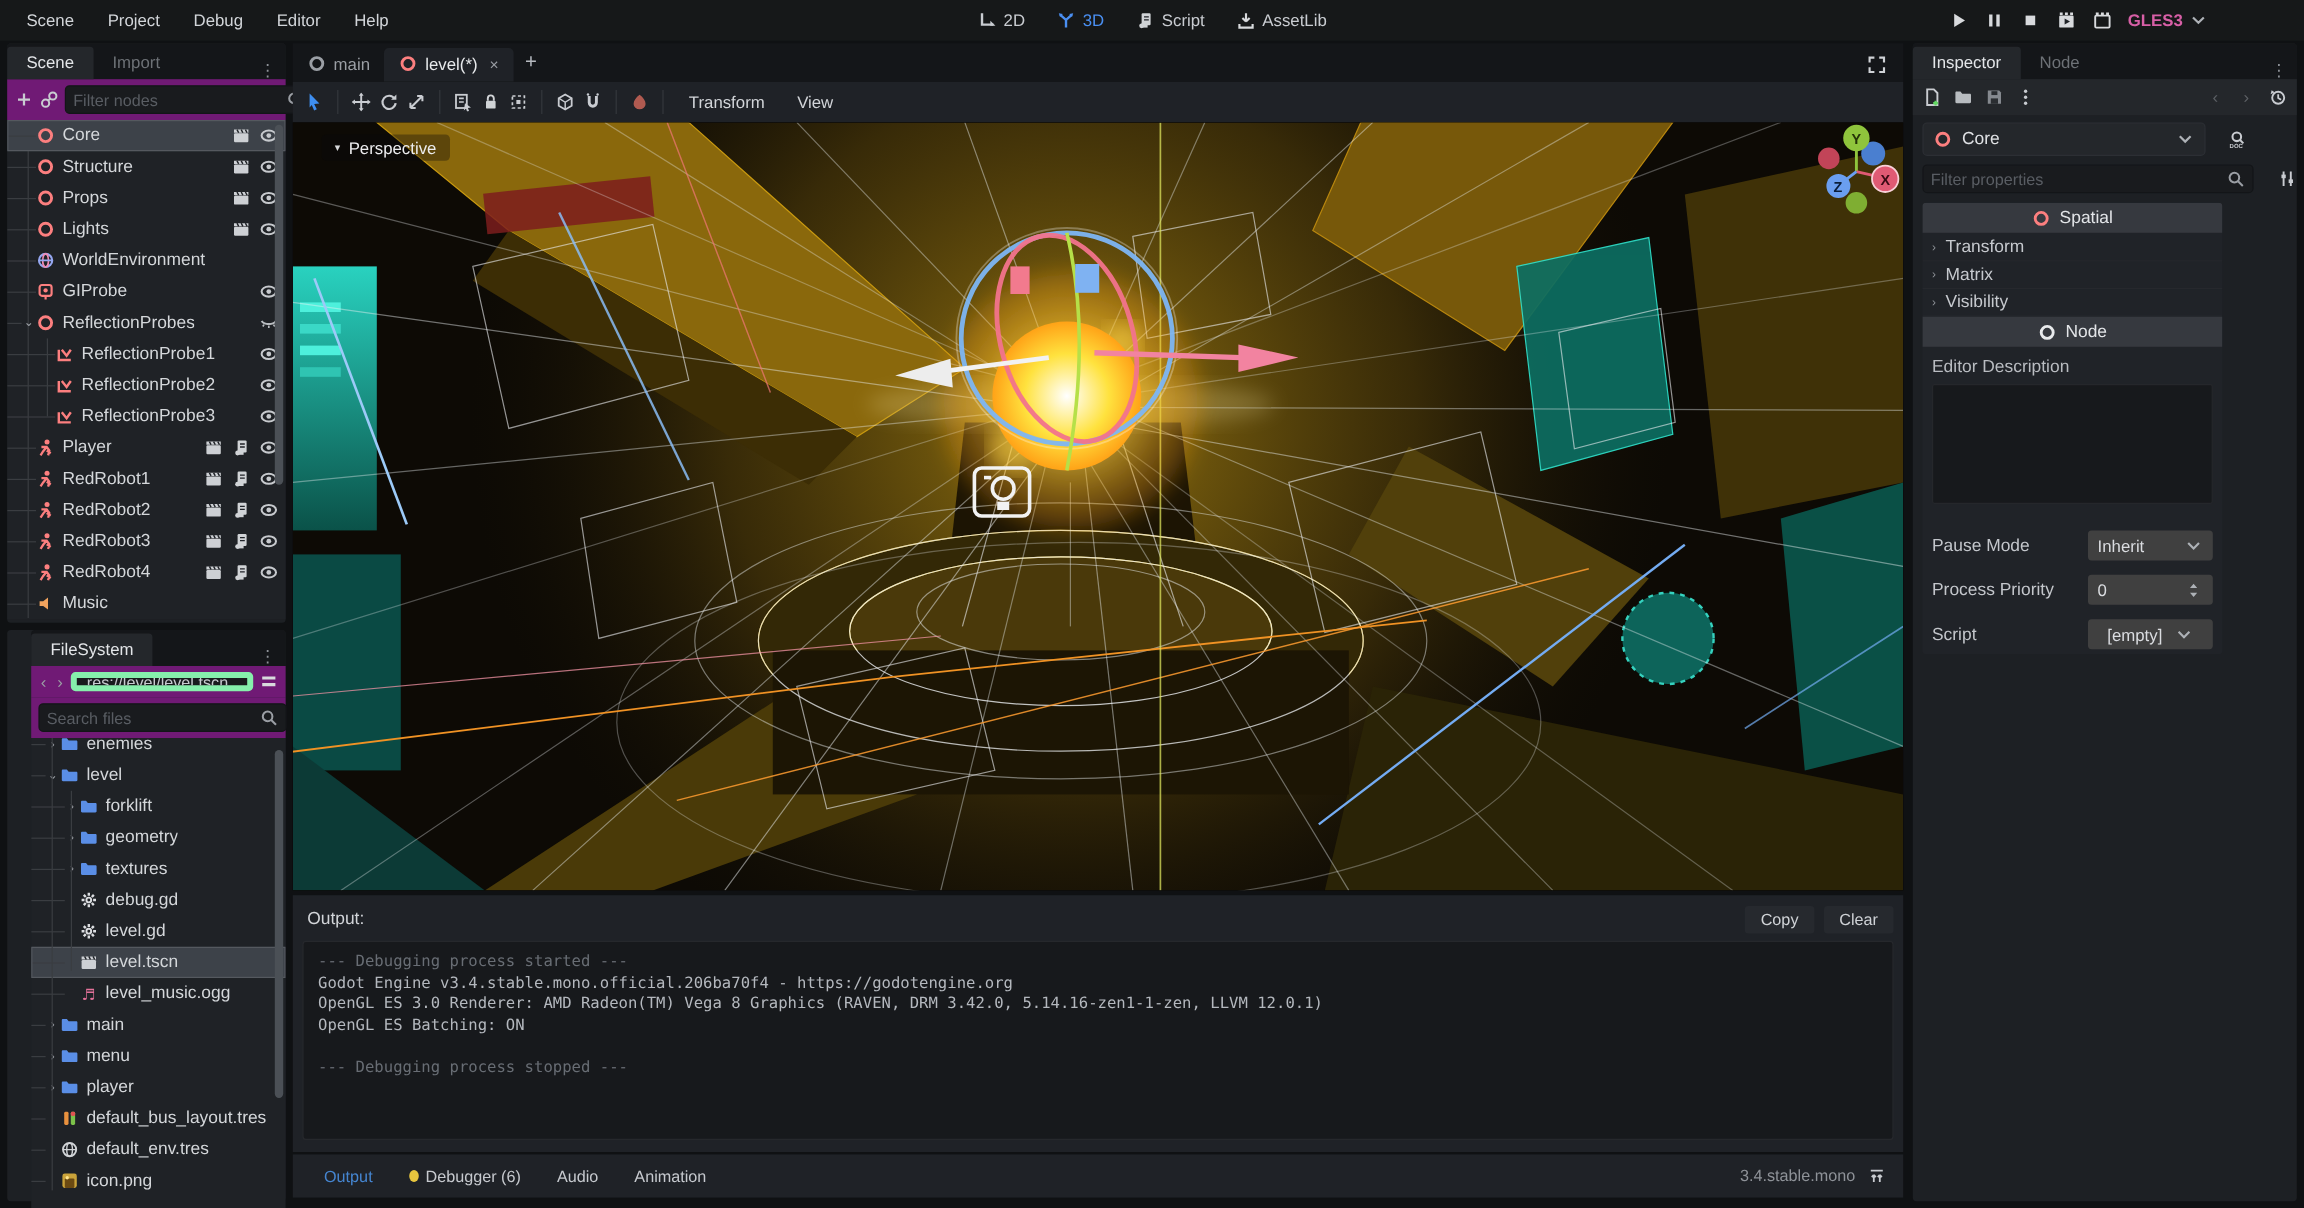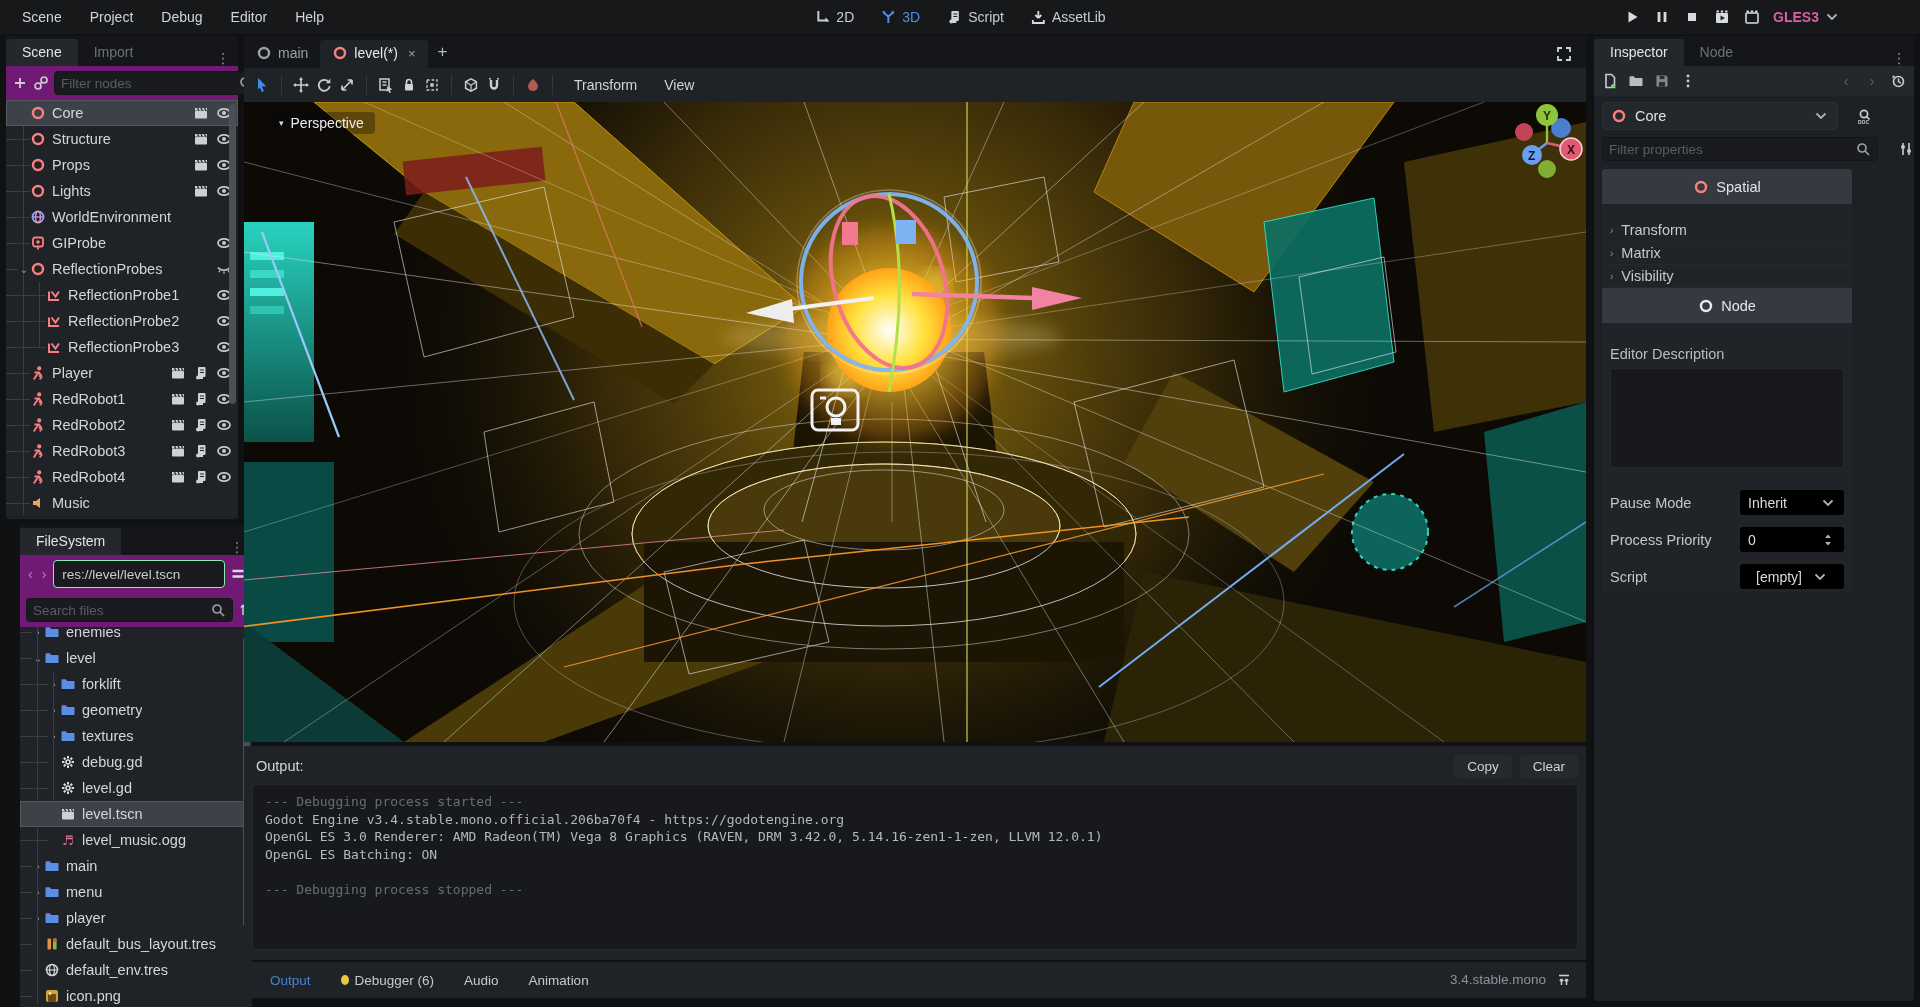--- a/index.html
+++ b/index.html
@@ -42,22 +42,22 @@
   .trow { display:flex; align-items:center; height:26px; position:relative; padding-right:6px; }
   .trow .nm { margin-left:6px; font-size:14.5px; color:#d4d7da; white-space:nowrap; overflow:hidden; }
   .trow.sel { background:#3d4249; outline:1px solid #55595f; outline-offset:-1px; }
   .trow .btns { margin-left:auto; display:flex; gap:7px; align-items:center; }
   .tick { height:0; border-top:1px solid #3a3d41; flex:none; }
   .vline { position:absolute; width:1px; background:#3a3d41; }
   .chev { width:12px; flex:none; color:#9a9ea4; font-size:10px; text-align:center; }
   .sbar { position:absolute; right:2px; width:7px; border-radius:4px; background:#4b5056; }
 
   
-  #fsdock { left:20px; top:525px; width:232px; height:476px; }
-  .navpath { flex:1; background:#191b1e; border:1px solid #86efac; border-radius:4px; height:28px;
+  #fsdock { left:6px; top:525px; width:232px; height:476px;padding-left:20px; }
+  .navpath { flex:1; background:#191b1e; border:5px solid #86efac; border-radius:4px; height:16px;
     display:flex; align-items:center; padding:0 8px; font-size:13.5px; color:#c8cbd0; white-space:nowrap; overflow:hidden;}
   .navarrow { color:#9a9ea4; font-size:14px; padding:0 2px; }
   #fstree { height:392px; }
 
   
   #center { position:absolute; left:244px; top:36px; width:1342px; height:965px; }
   #vtabs { height:32px; display:flex; align-items:flex-end; background:#141619; position:relative; }
   .vtab { display:flex; align-items:center; gap:6px; padding:5px 12px 7px; color:#9b9fa5; font-size:14px; }
   .vtab.active { background:#1f2227; color:#e8eaec; border-radius:4px 4px 0 0; }
   .vtab .x { color:#9b9fa5; margin-left:4px; font-size:13px; }
@@ -91,31 +91,31 @@
 
   
   #inspector { left:1594px; top:36px; width:320px; height:965px; }
   #insp-toolbar { display:flex; align-items:center; gap:10px; padding:7px 8px; background:#24272b; }
   #insp-toolbar .right { margin-left:auto; display:flex; gap:10px; align-items:center; }
   .noderow { display:flex; align-items:center; gap:8px; margin:6px 8px 0;
     background:#24272b; border:1px solid #2c2f34; border-radius:4px; height:28px; padding:0 8px; width:236px; }
   .noderow .nm { font-size:14.5px; color:#e0e2e5; }
   .insp-filter { margin:7px 8px 0; width:236px; }
   #props { margin:8px 8px 0; width:250px; background:#202328; border-radius:3px; overflow:hidden; }
-  .cat { height:35px; background:#36393f; display:flex; align-items:center; justify-content:center; gap:7px;
-    color:#e3e5e8; font-size:14.5px; margin-bottom:15px; }
+  .cat { height:25px; background:#36393f; display:flex; align-items:center; justify-content:center; gap:7px;
+    color:#e3e5e8; font-size:14.5px; margin-bottom:1px; }
   .grp { height:23px; display:flex; align-items:center; gap:8px; padding:0 8px; color:#c6c9ce;
     font-size:14.5px; border-bottom:1px solid #26282d; background:#202328; }
   .grp .c { color:#8e9298; font-size:10px; }
   .plabel { padding:8px 8px 4px; color:#b9bcc1; font-size:14.5px; }
   #descbox { margin:2px 8px 0; width:234px; height:100px; background:#17191c; border:1px solid #25272b;
     border-radius:2px; position:relative; }
   .prow { display:flex; align-items:center; padding:4px 8px; margin-top:4px; }
   .prow .pl { width:130px; color:#c3c6cb; font-size:14.5px; }
-  .pval { flex:1; display:flex; align-items:center; justify-content:space-between; background:#000000;
+  .pval { flex:1; display:flex; align-items:center; justify-content:space-between; background:#404040;
     border-radius:3px; height:25px; padding:0 8px; color:#dadce0; font-size:14px; }
   .pval.centered { justify-content:center; gap:10px; }
   #prows { margin-top:18px; }
 </style>
 </head>
 <body>
 
 <div id="app">
 
   <div id="topbar" class="abs">

